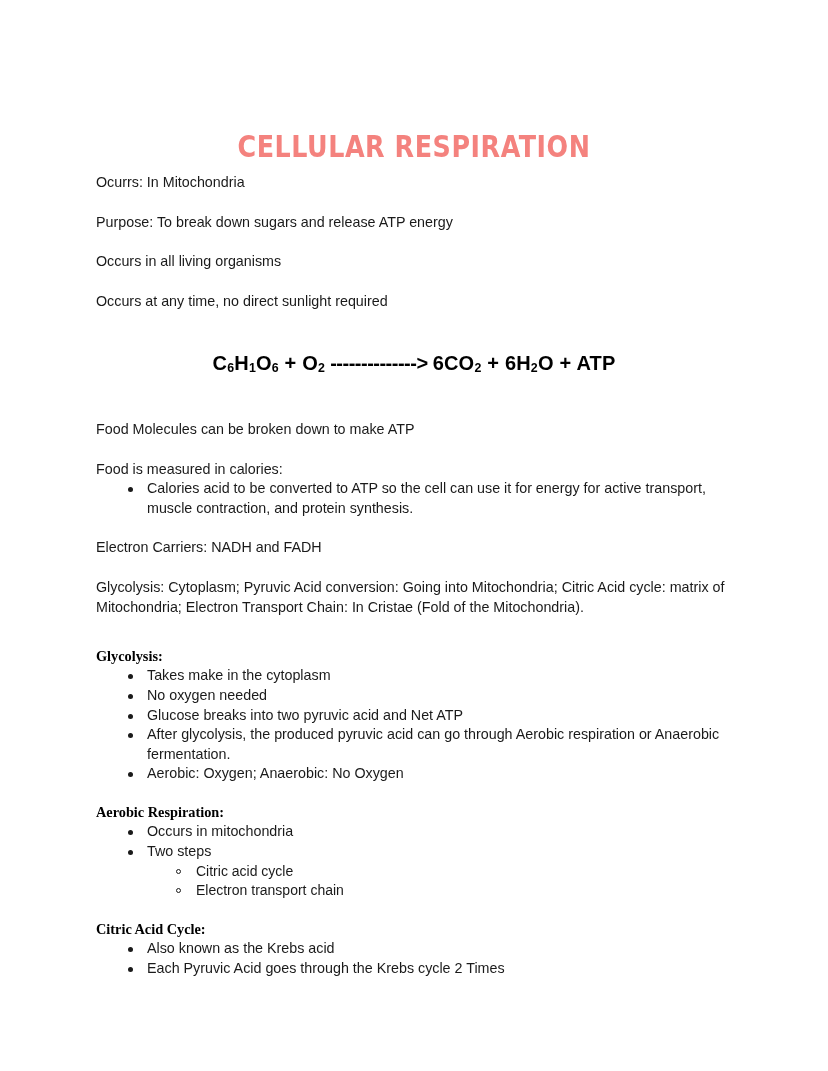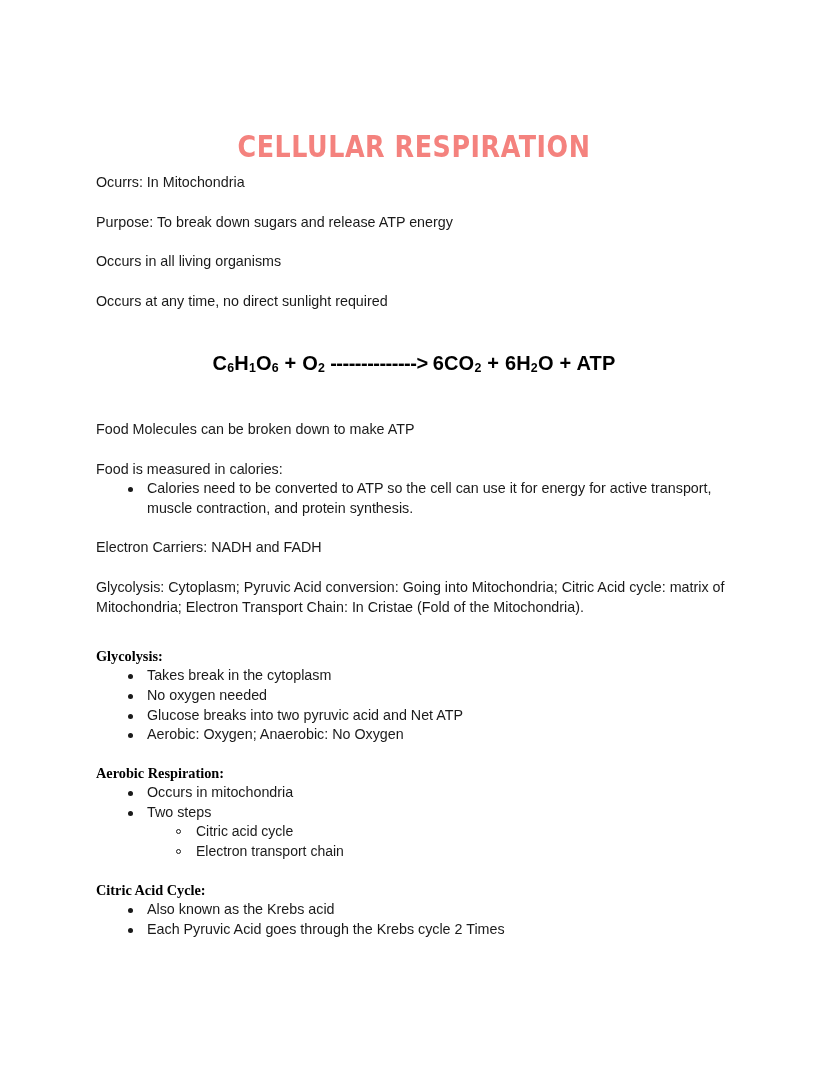--- a/index.html
+++ b/index.html
@@ -147,36 +147,37 @@
 
     <p class="equation"><span><span>C</span><sub>6</sub><span>H</span><sub>1</sub><span>O</span><sub>6</sub></span><span> + </span><span><span>O</span><sub>2</sub></span><span class="eq-arrow"> --------------&gt; </span><span><span>6CO</span><sub>2</sub></span><span> + </span><span><span>6H</span><sub>2</sub><span>O</span></span><span> + </span><span>ATP</span></p>
 
     <div class="spacer-lg"></div>
     <div class="spacer-md"></div>
 
     <p class="para">Food Molecules can be broken down to make ATP</p>
 
     <p class="para tight">Food is measured in calories:</p>
     <ul class="bullets">
-      <li>Calories need to be converted to ATP so the cell can use it for energy for active transport, muscle contraction, and protein synthesis.</li>
+      <li>Calories acid to be converted to ATP so the cell can use it for energy for active transport, muscle contraction, and protein synthesis.</li>
     </ul>
 
     <div class="spacer-lg"></div>
 
     <p class="para">Electron Carriers: NADH and FADH</p>
 
     <p class="para">Glycolysis: Cytoplasm; Pyruvic Acid conversion: Going into Mitochondria; Citric Acid cycle: matrix of Mitochondria; Electron Transport Chain: In Cristae (Fold of the Mitochondria).</p>
 
     <div class="spacer-sm"></div>
 
     <h2 class="heading">Glycolysis:</h2>
     <ul class="bullets">
-      <li>Takes break in the cytoplasm</li>
+      <li>Takes make in the cytoplasm</li>
       <li>No oxygen needed</li>
       <li>Glucose breaks into two pyruvic acid and Net ATP</li>
+      <li>After glycolysis, the produced pyruvic acid can go through Aerobic respiration or Anaerobic fermentation.</li>
       <li>Aerobic: Oxygen; Anaerobic: No Oxygen</li>
     </ul>
 
     <div class="spacer-md"></div>
 
     <h2 class="heading">Aerobic Respiration:</h2>
     <ul class="bullets">
       <li>Occurs in mitochondria</li>
       <li>
         <span>Two steps</span>

